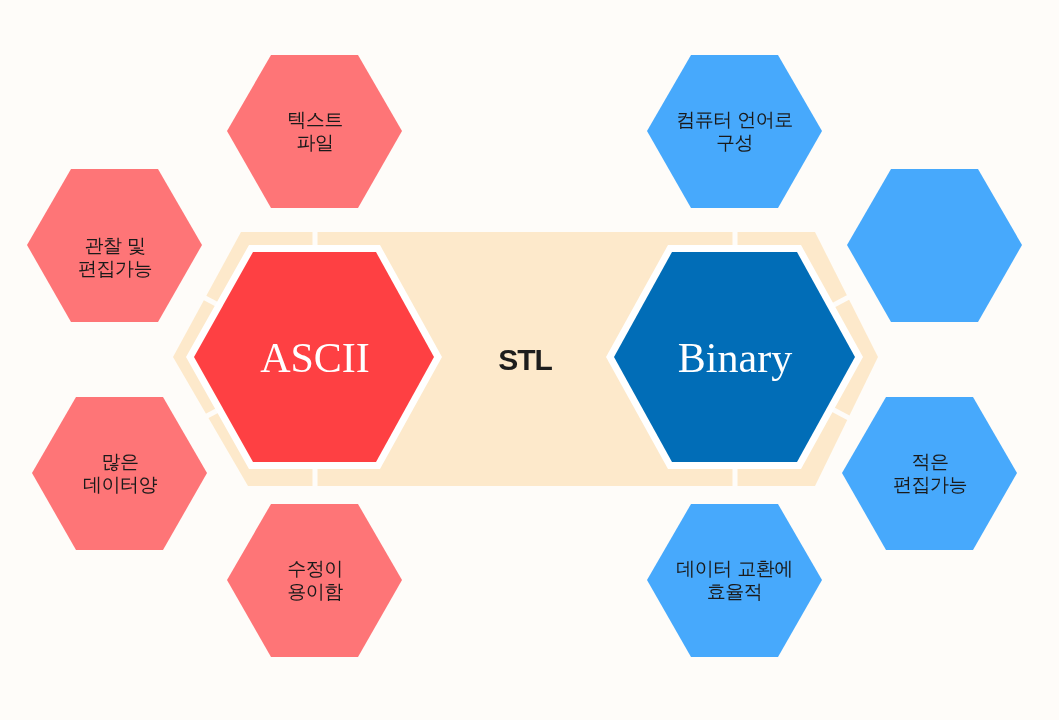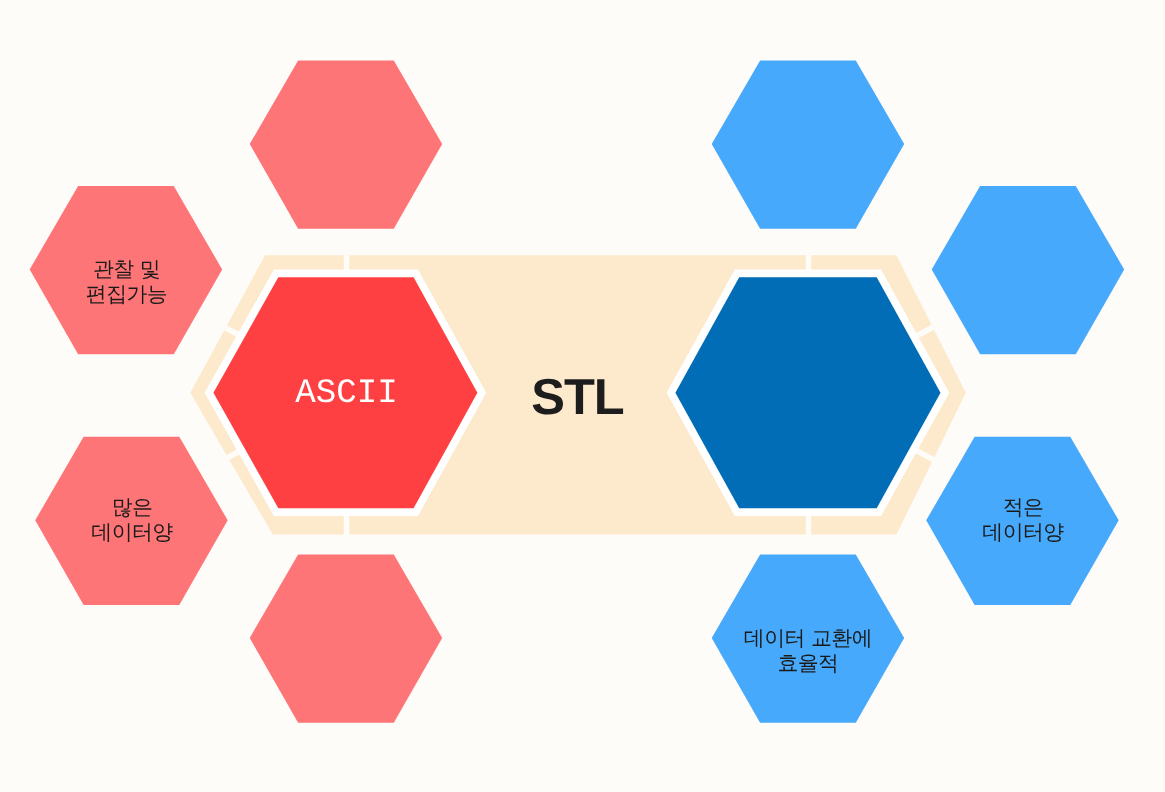--- a/index.html
+++ b/index.html
@@ -34,32 +34,32 @@
       white-space: pre-line;
       letter-spacing: -0.5px;
     }
     .label-center {
       position: absolute;
       display: flex;
       align-items: center;
       justify-content: center;
       text-align: center;
       color: #ffffff;
-      font-family: Liberation Mono, monospace;
-      font-size: 31px;
+      font-family: Liberation Serif, serif;
+      font-size: 42px;
       font-weight: 400;
     }
     .label-title {
       position: absolute;
       display: flex;
       align-items: center;
       justify-content: center;
       color: #1d1d1d;
       font-family: "Liberation Sans", "DejaVu Sans", sans-serif;
-      font-size: 46px;
+      font-size: 30px;
       font-weight: 700;
       letter-spacing: -1px;
     }
   </style>
 </head>
 <body>
 
 <div class="stage">
 
   <svg class="shapes" viewBox="0 0 1059 720" xmlns="http://www.w3.org/2000/svg">
@@ -97,24 +97,31 @@
 
     <polygon points="691,55 778,55 822,131 778,208 691,208 647,131" fill="#47a9fc"></polygon>
     <polygon points="891,169 978,169 1022,245 978,322 891,322 847,245" fill="#47a9fc"></polygon>
     <polygon points="886,397 973,397 1017,473 973,550 886,550 842,473" fill="#47a9fc"></polygon>
     <polygon points="691,504 778,504 822,580 778,657 691,657 647,580" fill="#47a9fc"></polygon>
   </svg>
 
   <div class="label-title" style="left:460px; top:325px; width:130px; height:70px;">STL</div>
 
   <div class="label-center" style="left:200px; top:330px; width:230px; height:55px;">ASCII</div>
+  <div class="label-center" style="left:620px; top:330px; width:230px; height:55px;">Binary</div>
 
+  <div class="label" style="left:235px; top:100px; width:160px; height:62px;">텍스트
+파일</div>
   <div class="label" style="left:35px; top:226px; width:160px; height:62px;">관찰 및
 편집가능</div>
   <div class="label" style="left:40px; top:442px; width:160px; height:62px;font-family:Liberation Serif, serif;">많은
 데이터양</div>
+  <div class="label" style="left:235px; top:549px; width:160px; height:62px;">수정이
+용이함</div>
 
+  <div class="label" style="left:647px; top:100px; width:175px; height:62px;">컴퓨터 언어로
+구성</div>
   <div class="label" style="left:850px; top:442px; width:160px; height:62px;">적은
-데이터양</div>
-  <div class="label" style="left:647px; top:561px; width:175px; height:62px;">데이터 교환에
+편집가능</div>
+  <div class="label" style="left:647px; top:549px; width:175px; height:62px;">데이터 교환에
 효율적</div>
 
 </div>
 
 </body></html>

